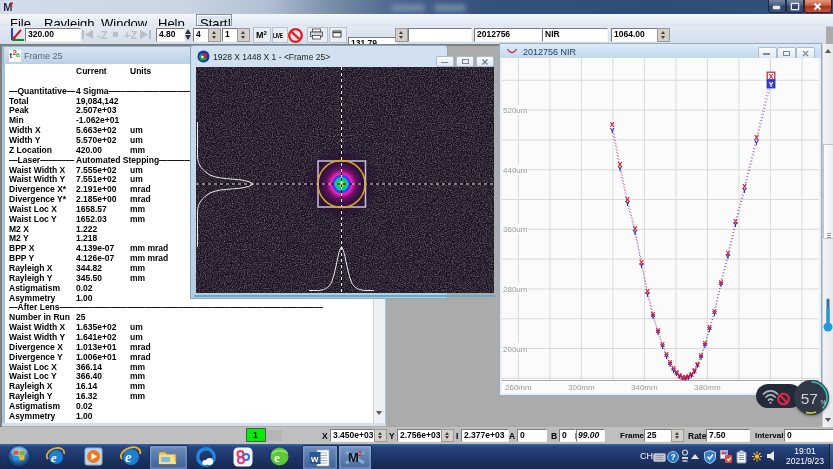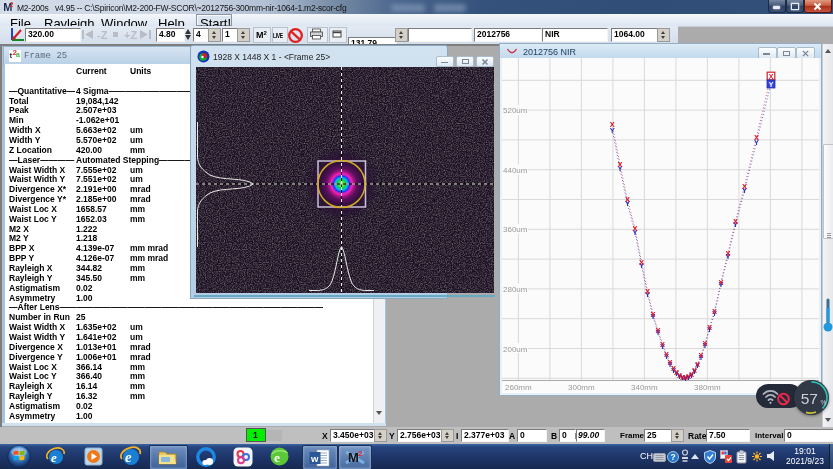--- a/index.html
+++ b/index.html
@@ -13,21 +13,20 @@
 </style></head>
 <body>
 <div id="scr">
 
 <div class="abs" style="left:0;top:0;width:833px;height:14px;background:linear-gradient(to right,#d2dbe8 0%,#cbd5e4 22%,#b2c0d4 32%,#788da6 40%,#49648c 48%,#35527c 58%,#304d78 78%,#32507a 100%);">
   <svg class="abs" style="left:3px;top:1px" width="12" height="12" viewBox="0 0 12 12">
     <rect x="0" y="0" width="12" height="12" fill="#f5f7fa" opacity="0.15"></rect>
     <text x="0.2" y="10" font-family="Liberation Sans" font-size="11" font-weight="bold" fill="#1a2a4a">M</text>
     <text x="6.5" y="6" font-family="Liberation Sans" font-size="7" font-weight="bold" fill="#e03030">2</text>
   </svg>
-  <div class="abs" style="left:17px;top:2.5px;font-size:8.5px;letter-spacing:-0.22px;color:#131313;white-space:nowrap;">M2-200s&nbsp;&nbsp;&nbsp;v4.95 -- C:\Spiricon\M2-200-FW-SCOR\~2012756-300mm-nir-1064-1.m2-scor-cfg</div>
   <div class="abs" style="left:391px;top:4px;width:34px;height:8px;background:#7e95b2;filter:blur(2.5px);border-radius:3px;opacity:0.75;"></div>
   <div class="abs" style="left:434px;top:4px;width:32px;height:8px;background:#7e95b2;filter:blur(2.5px);border-radius:3px;opacity:0.75;"></div>
 
   <div class="abs" style="left:768px;top:0;width:16px;height:12px;background:linear-gradient(#7587a0,#47597a 45%,#2e4064 50%,#3a4f74);border:1px solid #1c2b45;border-top:none;border-radius:0 0 3px 3px;">
      <div class="abs" style="left:3.5px;top:6px;width:7px;height:2.5px;background:#e8ecf2;border-radius:1px;box-shadow:0 0 2px #fff;"></div>
       </div>
   <div class="abs" style="left:786px;top:0;width:16px;height:12px;background:linear-gradient(#7587a0,#47597a 45%,#2e4064 50%,#3a4f74);border:1px solid #1c2b45;border-top:none;border-radius:0 0 3px 3px;">
      <div class="abs" style="left:4px;top:2.5px;width:6px;height:5.5px;border:1.5px solid #e8ecf2;box-shadow:0 0 2px #fff;"></div>
       </div>
   <div class="abs" style="left:804px;top:0;width:26px;height:12px;background:linear-gradient(#e09a7e,#c85d42 45%,#aa2e18 50%,#c35540);border:1px solid #5c150a;border-top:none;border-radius:0 0 3px 3px;">
@@ -40,21 +39,21 @@
 <div class="abs" style="left:0;top:14px;width:833px;height:12px;background:linear-gradient(#f4f7fb,#dde6f1);border-bottom:1px solid #c6cdd8;font-size:13px;color:#000;">
   <div class="abs" style="left:10px;top:1.5px;">File</div>
   <div class="abs" style="left:44px;top:1.5px;">Rayleigh</div>
   <div class="abs" style="left:101px;top:1.5px;">Window</div>
   <div class="abs" style="left:158px;top:1.5px;">Help</div>
   <div class="abs" style="left:196px;top:0px;width:34px;height:10px;border:1px solid #8a95a5;background:#dce4ee;box-shadow:inset 1px 1px 0 #f8fafc;">
         <span style="position:absolute;left:3px;top:1px;">Start!</span>
       </div>
 </div>
 
-<div class="abs" style="left:0;top:26px;width:678px;height:18px;background:linear-gradient(#e3eaf3,#d3deeb);border-bottom:1px solid #9aa5b5;">
+<div class="abs" style="left:0;top:26px;width:826px;height:18px;background:linear-gradient(#e3eaf3,#d3deeb);border-bottom:1px solid #9aa5b5;">
 
   <svg class="abs" style="left:8px;top:1px" width="18" height="16" viewBox="0 0 18 16">
     <path d="M4 1 L4 13" stroke="#2244cc" stroke-width="2"></path>
     <path d="M4 13 L16 13" stroke="#118822" stroke-width="2"></path>
     <path d="M13 3 L6 11" stroke="#cc2222" stroke-width="2"></path>
     <path d="M4 13 l4 -1 l-3 -3 z" fill="#cc2222"></path>
   </svg>
   <div class="tb" style="left:25px;top:2px;width:52px;height:12px;font-size:8.5px;font-weight:bold;padding-left:2px;">320.00</div>
 
   <svg class="abs" style="left:81px;top:2px" width="73" height="13" viewBox="0 0 73 13">
@@ -117,21 +116,21 @@
 <div class="abs" style="left:0;top:44px;width:833px;height:2px;background:#7e7e7e;"></div>
 <div class="abs" style="left:0;top:44px;width:2px;height:383px;background:#7e7e7e;"></div>
 
 <div id="leftwin" class="abs" style="left:2px;top:46px;width:384px;height:380px;background:#a8c4da;">
   <div class="abs" style="left:1px;top:0px;width:382px;height:18px;background:linear-gradient(#d6e4f2,#b9d0e6);border:1px solid #98b4cc;">
     <div class="abs" style="left:5px;top:2.5px;width:12px;height:12px;background:#fff;border-radius:1px;">
       <span style="position:absolute;left:0.5px;top:1px;font-size:8px;font-weight:bold;color:#333;">t</span>
       <span style="position:absolute;left:3.5px;top:-1.5px;font-size:8px;font-weight:bold;color:#e03030;">2</span>
       <span style="position:absolute;left:7px;top:1.5px;font-size:7px;font-weight:bold;color:#2fbf3f;">a</span>
     </div>
-    <div class="abs" style="left:20px;top:4px;font-size:9px;color:#5a6a7e;font-family:Liberation Mono, monospace;">Frame 25</div>
+    <div class="abs" style="left:20px;top:4px;font-size:9px;color:#5a6a7e;">Frame 25</div>
   </div>
   <div id="leftcontent" class="abs" style="left:3px;top:18px;width:368px;height:359px;background:#fff;overflow:hidden;font-weight:bold;font-size:8.5px;color:#000;white-space:pre;"><div style="position:absolute;left:4px;top:2px;"></div><div style="position:absolute;left:71px;top:2px;">Current</div><div style="position:absolute;left:125px;top:2px;">Units</div><div style="position:absolute;left:4px;top:11.85px;"></div><div style="position:absolute;left:4px;top:21.7px;">—Quantitative—</div><div style="position:absolute;left:71px;top:21.7px;">4 Sigma——————————————————————————————————</div><div style="position:absolute;left:4px;top:31.549999999999997px;">Total</div><div style="position:absolute;left:71px;top:31.549999999999997px;">19,084,142</div><div style="position:absolute;left:4px;top:41.4px;">Peak</div><div style="position:absolute;left:71px;top:41.4px;">2.507e+03</div><div style="position:absolute;left:4px;top:51.25px;">Min</div><div style="position:absolute;left:71px;top:51.25px;">-1.062e+01</div><div style="position:absolute;left:4px;top:61.099999999999994px;">Width X</div><div style="position:absolute;left:71px;top:61.099999999999994px;">5.663e+02</div><div style="position:absolute;left:125px;top:61.099999999999994px;">um</div><div style="position:absolute;left:4px;top:70.95px;">Width Y</div><div style="position:absolute;left:71px;top:70.95px;">5.570e+02</div><div style="position:absolute;left:125px;top:70.95px;">um</div><div style="position:absolute;left:4px;top:80.8px;">Z Location</div><div style="position:absolute;left:71px;top:80.8px;">420.00</div><div style="position:absolute;left:125px;top:80.8px;">mm</div><div style="position:absolute;left:4px;top:90.64999999999999px;">—Laser————</div><div style="position:absolute;left:71px;top:90.64999999999999px;">Automated Stepping——————————————————————————</div><div style="position:absolute;left:4px;top:100.5px;">Waist Width X</div><div style="position:absolute;left:71px;top:100.5px;">7.555e+02</div><div style="position:absolute;left:125px;top:100.5px;">um</div><div style="position:absolute;left:4px;top:110.35px;">Waist Width Y</div><div style="position:absolute;left:71px;top:110.35px;">7.551e+02</div><div style="position:absolute;left:125px;top:110.35px;">um</div><div style="position:absolute;left:4px;top:120.19999999999999px;">Divergence X*</div><div style="position:absolute;left:71px;top:120.19999999999999px;">2.191e+00</div><div style="position:absolute;left:125px;top:120.19999999999999px;">mrad</div><div style="position:absolute;left:4px;top:130.04999999999998px;">Divergence Y*</div><div style="position:absolute;left:71px;top:130.04999999999998px;">2.185e+00</div><div style="position:absolute;left:125px;top:130.04999999999998px;">mrad</div><div style="position:absolute;left:4px;top:139.9px;">Waist Loc X</div><div style="position:absolute;left:71px;top:139.9px;">1658.57</div><div style="position:absolute;left:125px;top:139.9px;">mm</div><div style="position:absolute;left:4px;top:149.75px;">Waist Loc Y</div><div style="position:absolute;left:71px;top:149.75px;">1652.03</div><div style="position:absolute;left:125px;top:149.75px;">mm</div><div style="position:absolute;left:4px;top:159.6px;">M2 X</div><div style="position:absolute;left:71px;top:159.6px;">1.222</div><div style="position:absolute;left:4px;top:169.45px;">M2 Y</div><div style="position:absolute;left:71px;top:169.45px;">1.218</div><div style="position:absolute;left:4px;top:179.29999999999998px;">BPP X</div><div style="position:absolute;left:71px;top:179.29999999999998px;">4.139e-07</div><div style="position:absolute;left:125px;top:179.29999999999998px;">mm mrad</div><div style="position:absolute;left:4px;top:189.15px;">BPP Y</div><div style="position:absolute;left:71px;top:189.15px;">4.126e-07</div><div style="position:absolute;left:125px;top:189.15px;">mm mrad</div><div style="position:absolute;left:4px;top:199px;">Rayleigh X</div><div style="position:absolute;left:71px;top:199px;">344.82</div><div style="position:absolute;left:125px;top:199px;">mm</div><div style="position:absolute;left:4px;top:208.85px;">Rayleigh Y</div><div style="position:absolute;left:71px;top:208.85px;">345.50</div><div style="position:absolute;left:125px;top:208.85px;">mm</div><div style="position:absolute;left:4px;top:218.7px;">Astigmatism</div><div style="position:absolute;left:71px;top:218.7px;">0.02</div><div style="position:absolute;left:4px;top:228.54999999999998px;">Asymmetry</div><div style="position:absolute;left:71px;top:228.54999999999998px;">1.00</div><div style="position:absolute;left:4px;top:238.39999999999998px;">—After Lens———————————————————————————————</div><div style="position:absolute;left:4px;top:248.25px;">Number in Run</div><div style="position:absolute;left:71px;top:248.25px;">25</div><div style="position:absolute;left:4px;top:258.09999999999997px;">Waist Width X</div><div style="position:absolute;left:71px;top:258.09999999999997px;">1.635e+02</div><div style="position:absolute;left:125px;top:258.09999999999997px;">um</div><div style="position:absolute;left:4px;top:267.95px;">Waist Width Y</div><div style="position:absolute;left:71px;top:267.95px;">1.641e+02</div><div style="position:absolute;left:125px;top:267.95px;">um</div><div style="position:absolute;left:4px;top:277.8px;">Divergence X</div><div style="position:absolute;left:71px;top:277.8px;">1.013e+01</div><div style="position:absolute;left:125px;top:277.8px;">mrad</div><div style="position:absolute;left:4px;top:287.65px;">Divergence Y</div><div style="position:absolute;left:71px;top:287.65px;">1.006e+01</div><div style="position:absolute;left:125px;top:287.65px;">mrad</div><div style="position:absolute;left:4px;top:297.5px;">Waist Loc X</div><div style="position:absolute;left:71px;top:297.5px;">366.14</div><div style="position:absolute;left:125px;top:297.5px;">mm</div><div style="position:absolute;left:4px;top:307.34999999999997px;">Waist Loc Y</div><div style="position:absolute;left:71px;top:307.34999999999997px;">366.40</div><div style="position:absolute;left:125px;top:307.34999999999997px;">mm</div><div style="position:absolute;left:4px;top:317.2px;">Rayleigh X</div><div style="position:absolute;left:71px;top:317.2px;">16.14</div><div style="position:absolute;left:125px;top:317.2px;">mm</div><div style="position:absolute;left:4px;top:327.05px;">Rayleigh Y</div><div style="position:absolute;left:71px;top:327.05px;">16.32</div><div style="position:absolute;left:125px;top:327.05px;">mm</div><div style="position:absolute;left:4px;top:336.9px;">Astigmatism</div><div style="position:absolute;left:71px;top:336.9px;">0.02</div><div style="position:absolute;left:4px;top:346.75px;">Asymmetry</div><div style="position:absolute;left:71px;top:346.75px;">1.00</div></div>
 
   <div class="abs" style="left:371px;top:18px;width:11px;height:359px;background:#eef0f3;border-left:1px solid #d0d4da;">
     <div class="abs" style="left:2px;top:347px;width:0;height:0;border-left:3.5px solid transparent;border-right:3.5px solid transparent;border-top:4px solid #555;"></div>
     <div class="abs" style="left:2px;top:4px;width:0;height:0;border-left:3.5px solid transparent;border-right:3.5px solid transparent;border-bottom:4px solid #aab;"></div>
   </div>
   <div class="abs" style="left:0;top:377px;width:384px;height:3px;background:#cfe0ee;"></div>
 </div>
 

